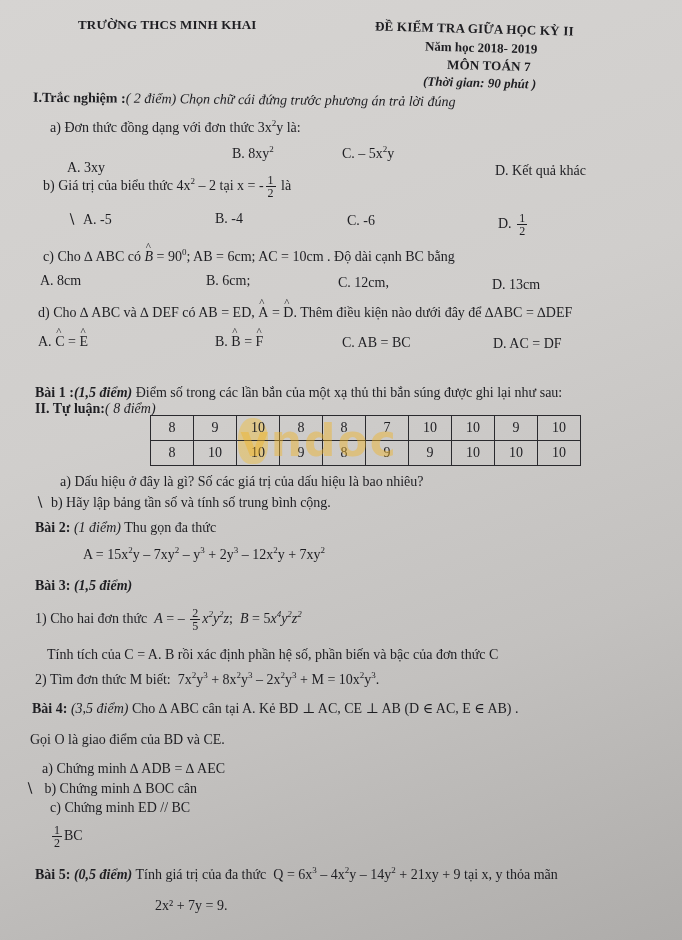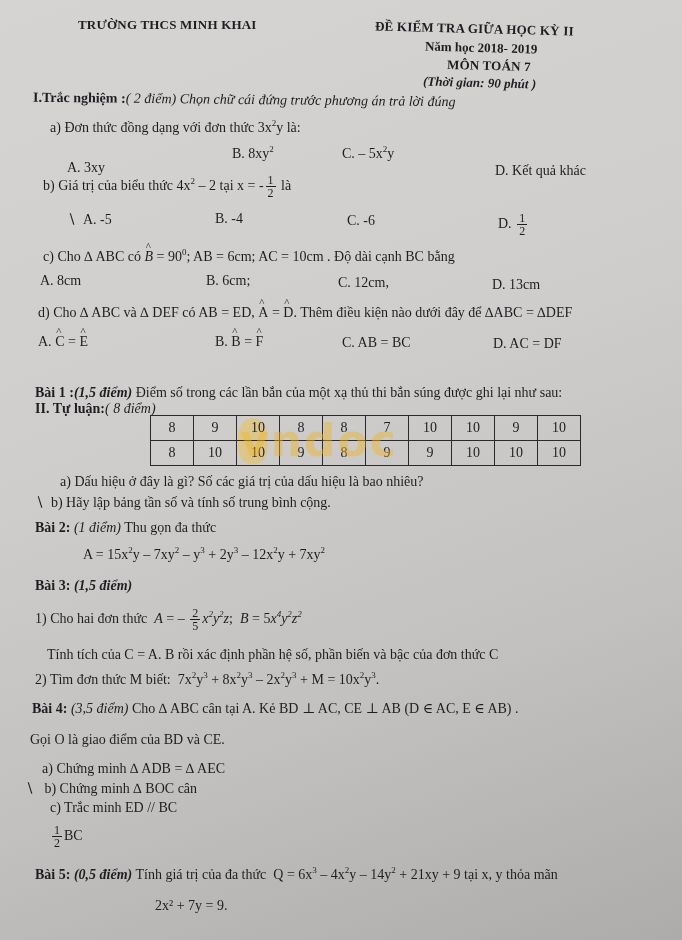--- a/index.html
+++ b/index.html
@@ -105,17 +105,17 @@
 
 <div class="abs t" style="left:35px;top:578px;"><span class="b">Bài 3:</span> <span class="b i">(1,5 điểm)</span></div>
 <div class="abs t" style="left:35px;top:607px;"><span>1) Cho hai đơn thức</span>&nbsp; <span class="i">A</span> = – <span class="frac"><span class="num">2</span><span>5</span></span><span class="i">x<sup>2</sup>y<sup>2</sup>z</span>;&nbsp; <span class="i">B</span> = 5<span class="i">x<sup>4</sup>y<sup>2</sup>z<sup>2</sup></span></div>
 <div class="abs t" style="left:47px;top:647px;">Tính tích của C = A. B rồi xác định phần hệ số, phần biến và bậc của đơn thức C</div>
 <div class="abs t" style="left:35px;top:672px;"><span>2) Tìm đơn thức M biết:</span>&nbsp; 7x<sup>2</sup>y<sup>3</sup> + 8x<sup>2</sup>y<sup>3</sup> – 2x<sup>2</sup>y<sup>3</sup> + M = 10x<sup>2</sup>y<sup>3</sup>.</div>
 
 <div class="abs t" style="left:32px;top:700px;"><span class="b">Bài 4:</span> <span class="i">(3,5 điểm)</span> <span>Cho ∆ ABC cân tại A. Kẻ BD ⊥ AC, CE ⊥ AB (D ∈ AC, E ∈ AB) .</span></div>
 <div class="abs t" style="left:30px;top:732px;">Gọi O là giao điểm của BD và CE.</div>
 <div class="abs t" style="left:42px;top:761px;">a)  Chứng minh ∆ ADB = ∆ AEC</div>
 <div class="abs t" style="left:25px;top:780px;">∖&nbsp;&nbsp;&nbsp;<span>b)  Chứng minh ∆ BOC cân</span></div>
-<div class="abs t" style="left:50px;top:800px;">c)  Trắc minh ED // BC</div>
+<div class="abs t" style="left:50px;top:800px;">c)  Chứng minh ED // BC</div>
 <div class="abs t" style="left:50px;top:824px;"> <span class="frac"><span class="num">1</span><span>2</span></span>BC</div>
 
 <div class="abs t" style="left:35px;top:867px;"><span class="b">Bài 5:</span> <span class="b i">(0,5 điểm)</span> <span>Tính giá trị của đa thức</span>&nbsp; Q = 6x<sup>3</sup> – 4x<sup>2</sup>y – 14y<sup>2</sup> + 21xy + 9 <span>tại x, y thỏa mãn</span></div>
 <div class="abs t" style="left:155px;top:898px;">2x² + 7y = 9.</div>
 
 </body></html>

